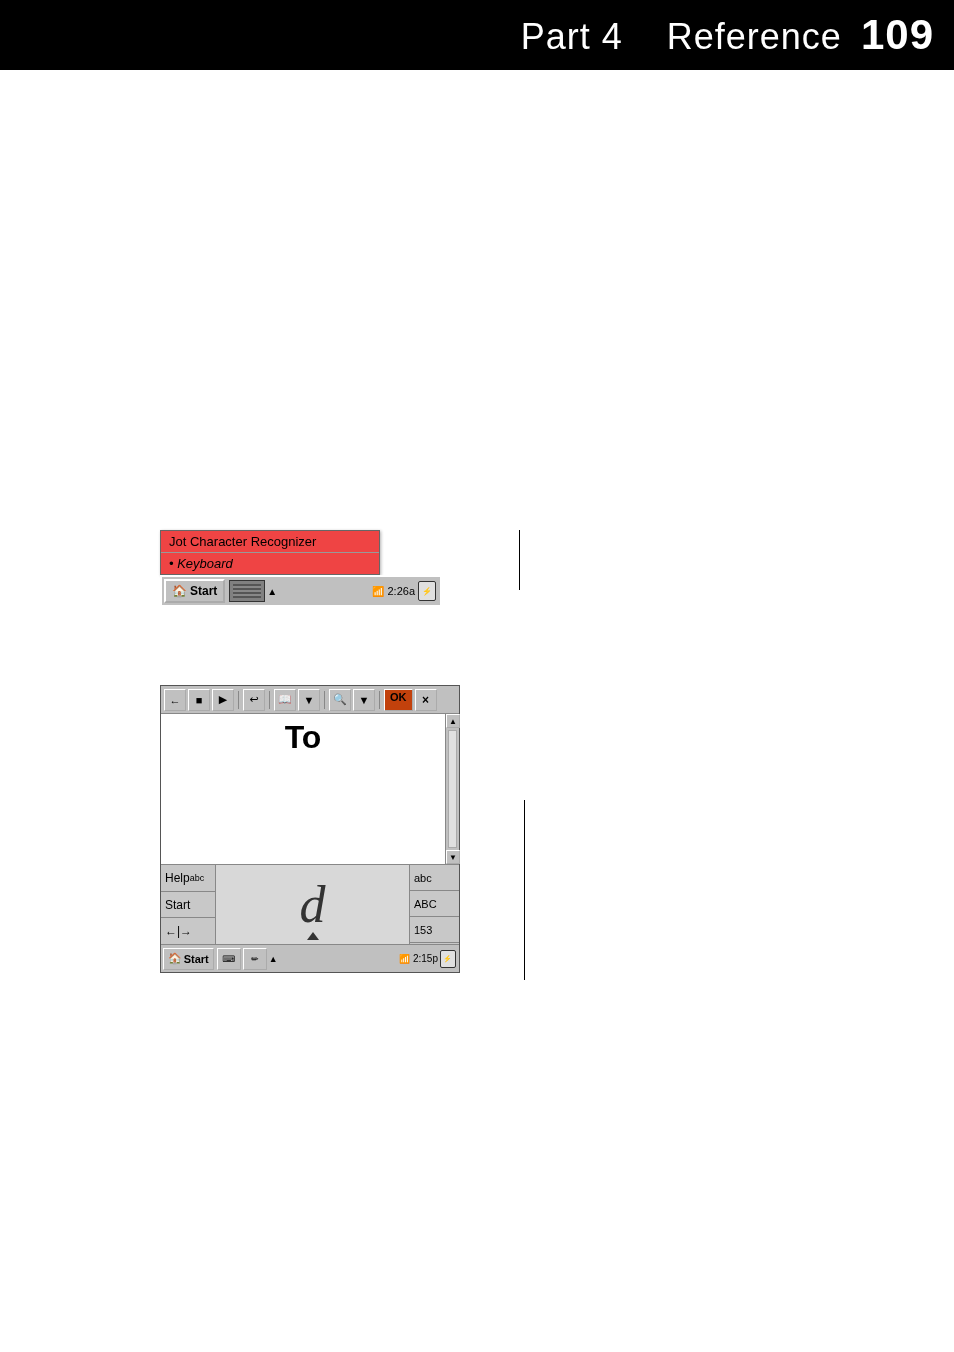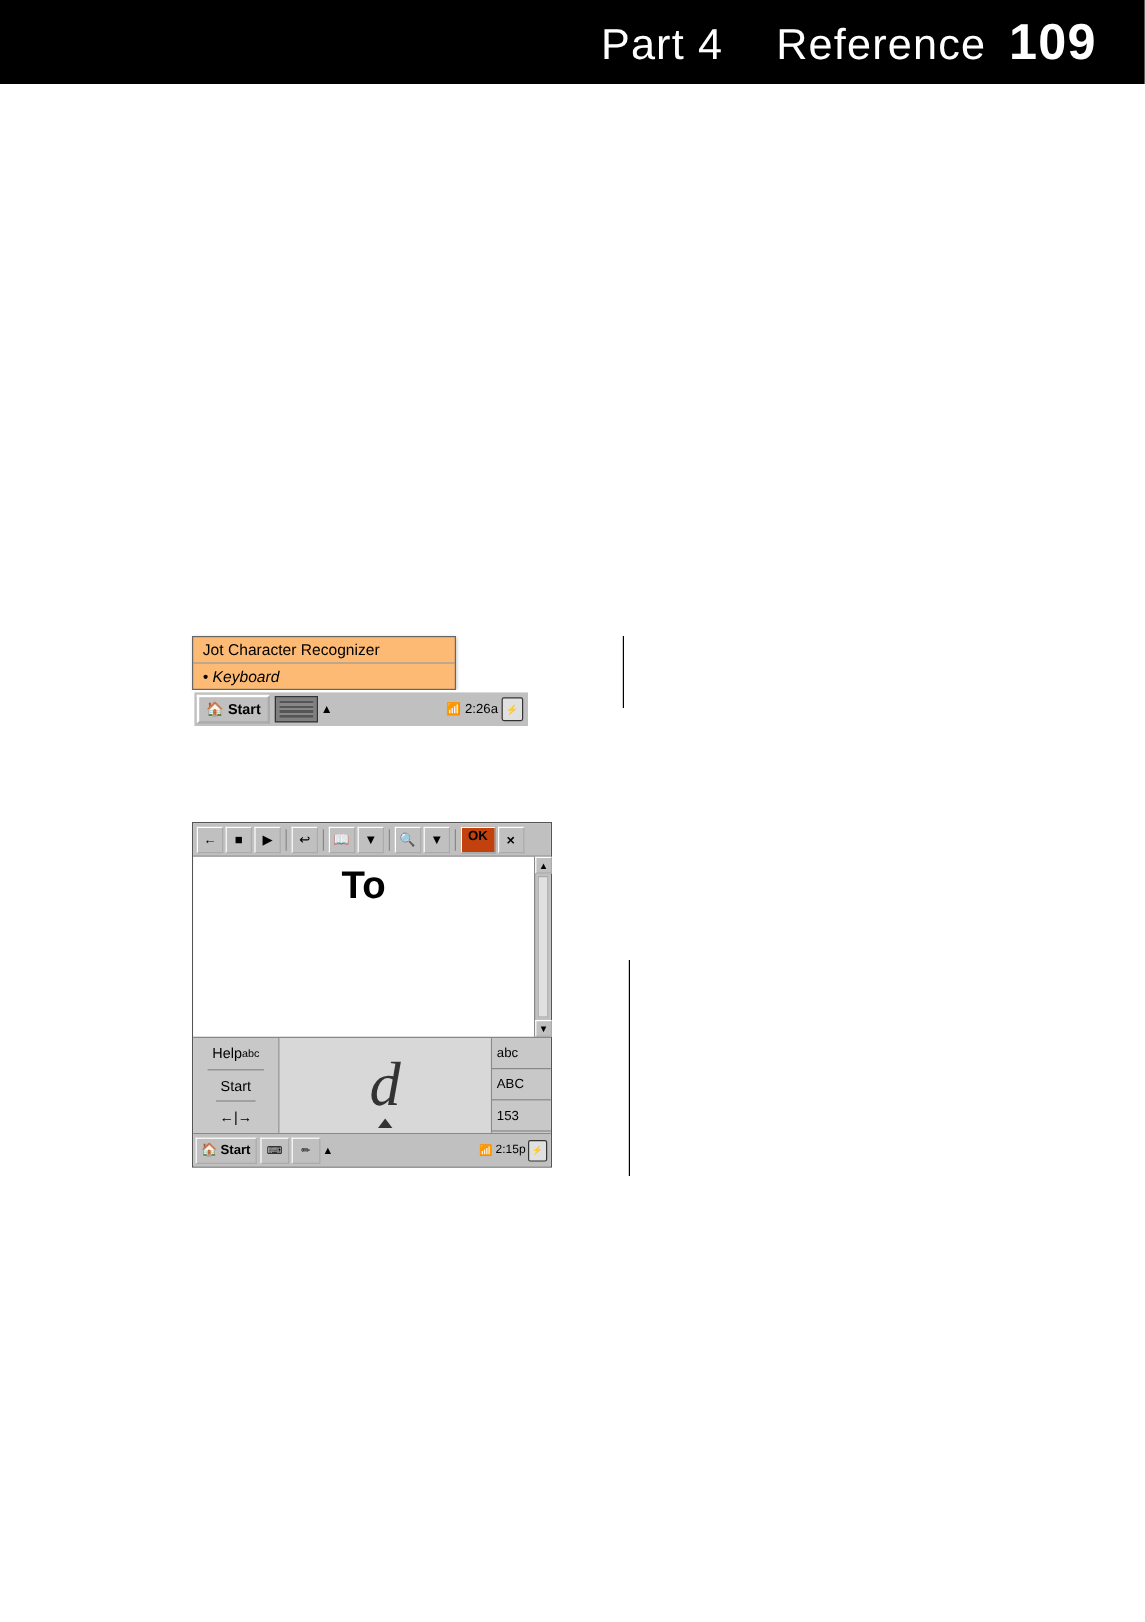--- a/index.html
+++ b/index.html
@@ -13,21 +13,21 @@
     }
 
     
     .header-bar {
       background: #000000;
       height: 70px;
       width: 100%;
       display: flex;
       align-items: center;
       justify-content: flex-end;
-      padding-right: 40px;
+      padding-right: 20px;
     }
 
     .header-title {
       color: #ffffff;
       font-size: 36px;
       font-weight: normal;
       letter-spacing: 1px;
     }
 
     .header-title .page-number {
@@ -44,21 +44,21 @@
 
     
     .screenshot-1 {
       position: relative;
       margin-top: 420px;
       margin-left: 100px;
       width: 320px;
     }
 
     .popup-menu {
-      background: #fdba74;
+      background: #ef4444;
       border: 1px solid #666666;
       width: 220px;
       font-size: 13px;
       font-family: Arial, Helvetica, sans-serif;
       box-shadow: 1px 1px 3px rgba(0,0,0,0.3);
       position: relative;
     }
 
     .popup-menu-item {
       padding: 3px 8px;
@@ -280,22 +280,21 @@
       align-items: stretch;
       height: 80px;
       position: relative;
     }
 
     .jot-left-buttons {
       display: flex;
       flex-direction: column;
       border-right: 1px solid #888;
       background: #c8c8c8;
-      width: 72px;
-      align-items: center;
+      width: 55px;
     }
 
     .jot-help-btn {
       border-bottom: 1px solid #888;
       padding: 2px 4px;
       font-size: 12px;
       display: flex;
       align-items: center;
       cursor: pointer;
       height: 27px;

